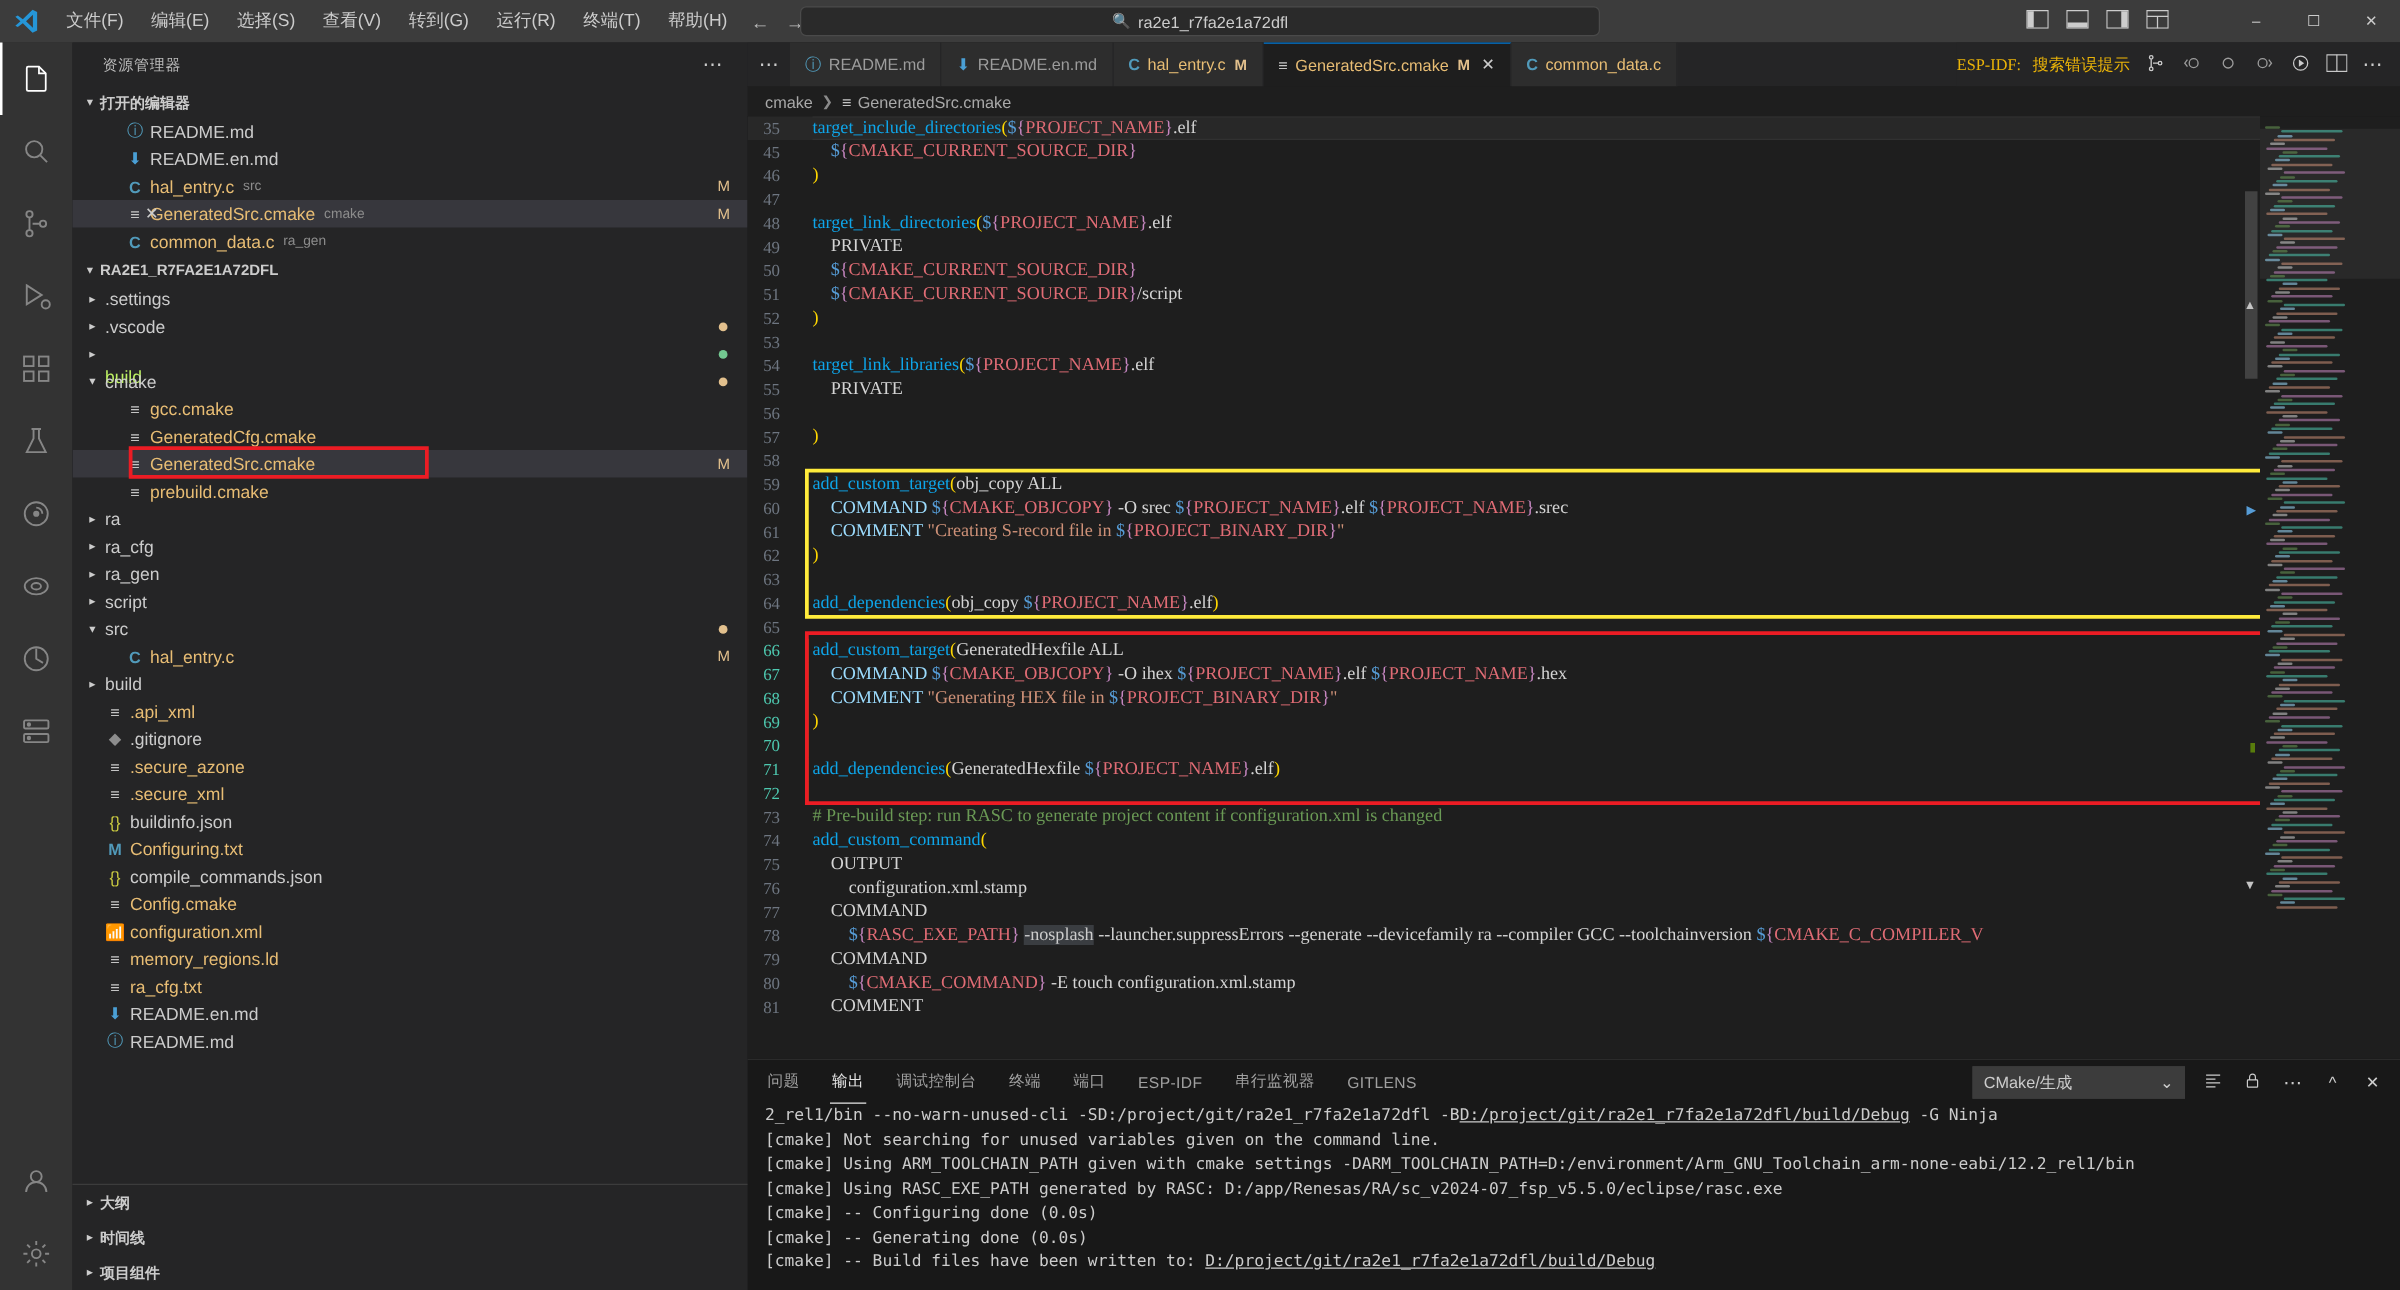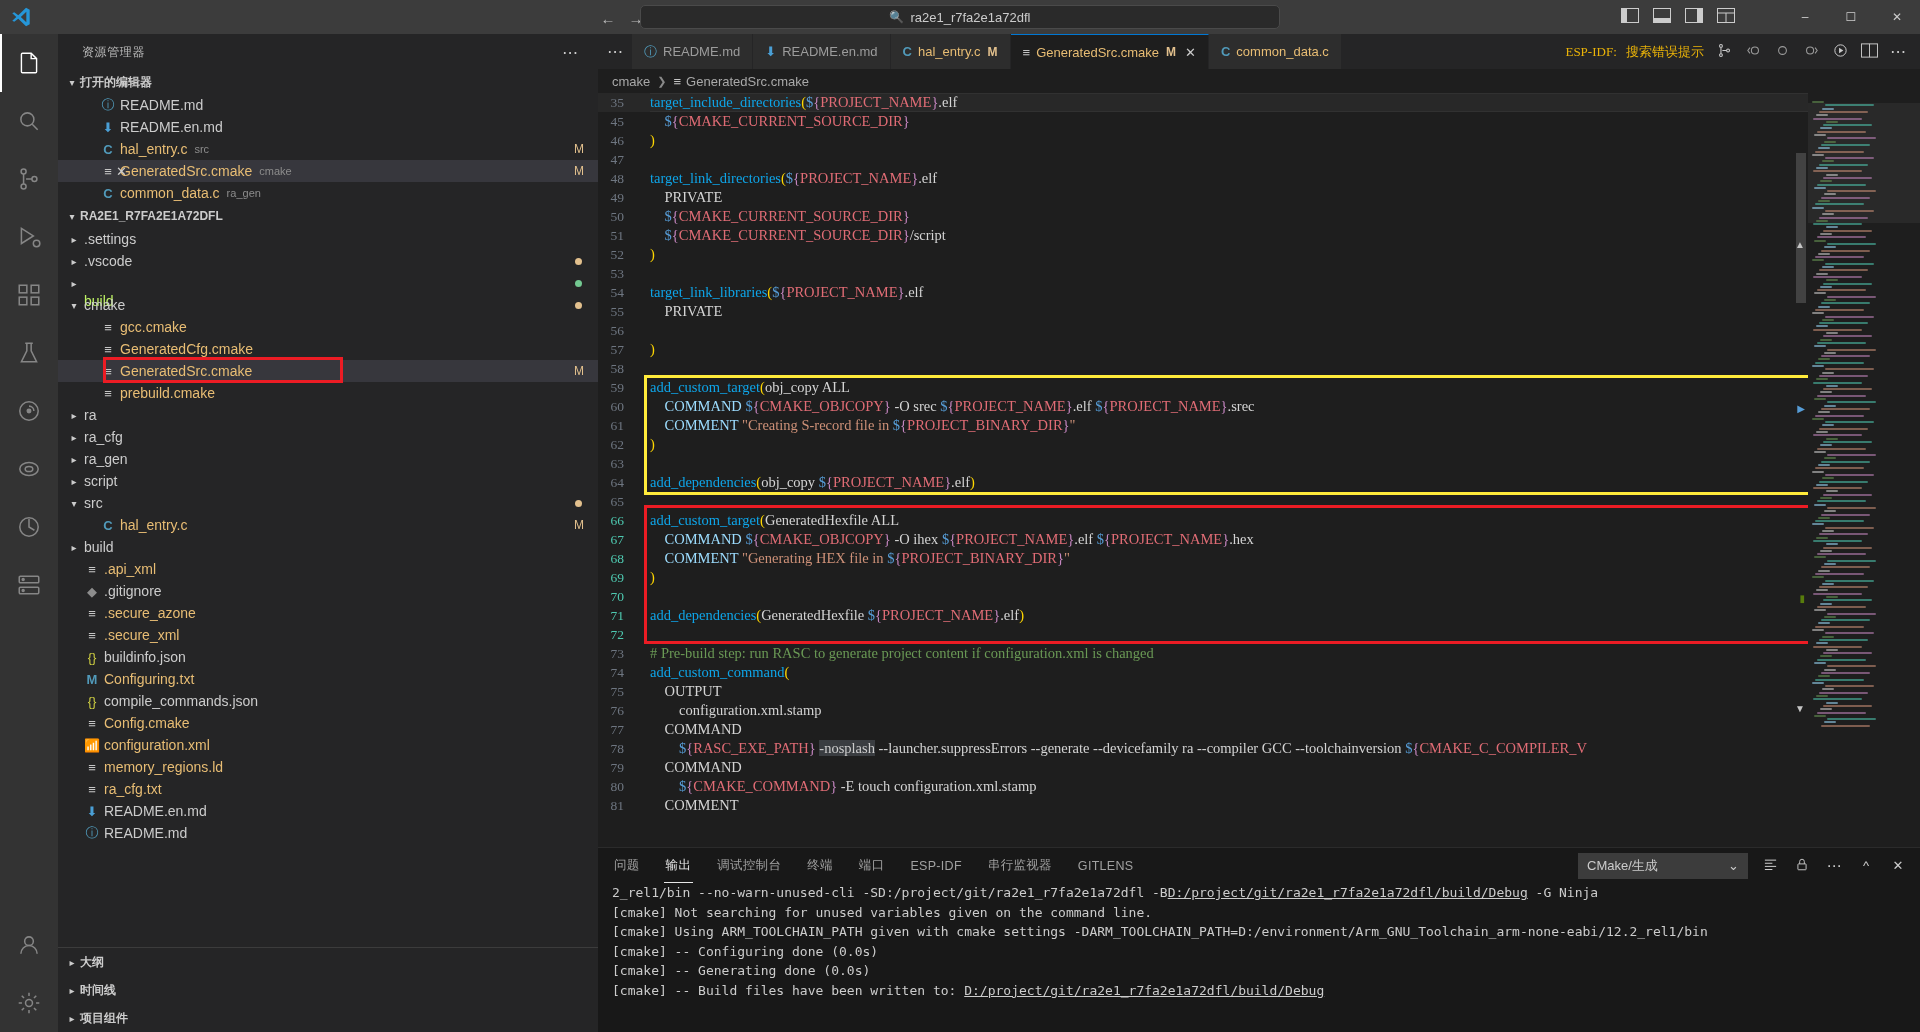--- a/index.html
+++ b/index.html
@@ -212,20 +212,30 @@
   .clipped { color:#cccccc; opacity:.55; }
 </style>
 </head>
 <body>
 
 <div id="titlebar">
   <div id="vscode-logo">
     <svg width="22" height="22" viewBox="0 0 24 24">
         <path fill="#2596d8" d="M17.5 2 9 10.2 4.6 6.9 2.5 8 6.9 12l-4.4 4 2.1 1.1L9 13.8 17.5 22 21.5 20V4L17.5 2zm.3 4.4v11.2l-6-5.6 6-5.6z"></path>
       </svg>
+  </div>
+  <div class="menu">
+    <div class="menu-item">文件(F)</div>
+    <div class="menu-item">编辑(E)</div>
+    <div class="menu-item">选择(S)</div>
+    <div class="menu-item">查看(V)</div>
+    <div class="menu-item">转到(G)</div>
+    <div class="menu-item">运行(R)</div>
+    <div class="menu-item">终端(T)</div>
+    <div class="menu-item">帮助(H)</div>
   </div>
 
   <div id="nav-fwd">←</div>
   <div id="nav-back">→</div>
 
   <div id="title-center">
     <span class="sicon">🔍</span>
     <span>ra2e1_r7fa2e1a72dfl</span>
   </div>
 
@@ -870,19 +880,20 @@
           </span>
           <span class="pbtn" style="font-size:15px;">⋯</span>
           <span class="pbtn" style="font-size:13px;">^</span>
           <span class="pbtn" style="font-size:13px;">✕</span>
         </div>
       </div>
       <div id="panel-body">
           <div class="oline">2_rel1/bin --no-warn-unused-cli -SD:/project/git/ra2e1_r7fa2e1a72dfl -B<span class="olink">D:/project/git/ra2e1_r7fa2e1a72dfl/build/Debug</span> -G Ninja</div>
           <div class="oline">[cmake] Not searching for unused variables given on the command line.</div>
           <div class="oline">[cmake] Using ARM_TOOLCHAIN_PATH given with cmake settings -DARM_TOOLCHAIN_PATH=D:/environment/Arm_GNU_Toolchain_arm-none-eabi/12.2_rel1/bin</div>
+          <div class="oline">[cmake] Using RASC_EXE_PATH generated by RASC: D:/app/Renesas/RA/sc_v2024-07_fsp_v5.5.0/eclipse/rasc.exe</div>
           <div class="oline">[cmake] -- Configuring done (0.0s)</div>
           <div class="oline">[cmake] -- Generating done (0.0s)</div>
           <div class="oline">[cmake] -- Build files have been written to: <span class="olink">D:/project/git/ra2e1_r7fa2e1a72dfl/build/Debug</span></div>
         </div>
     </div>
   </div>
 </div>
 
 </body></html>

